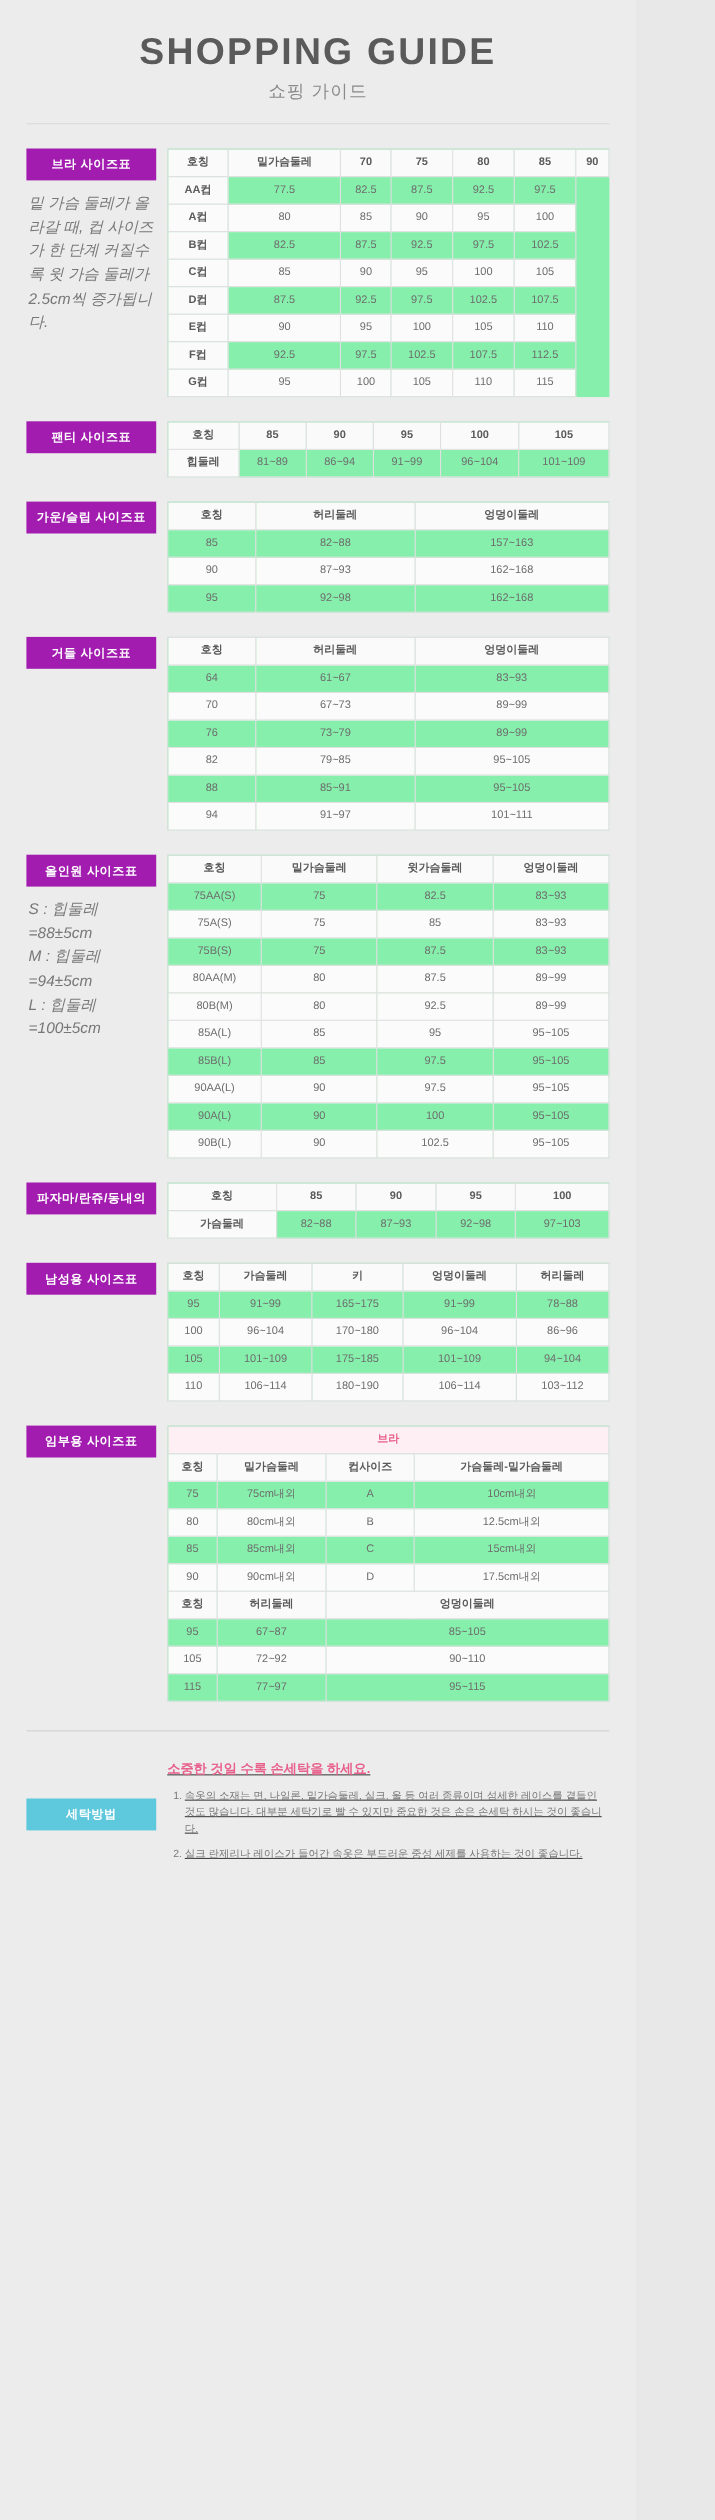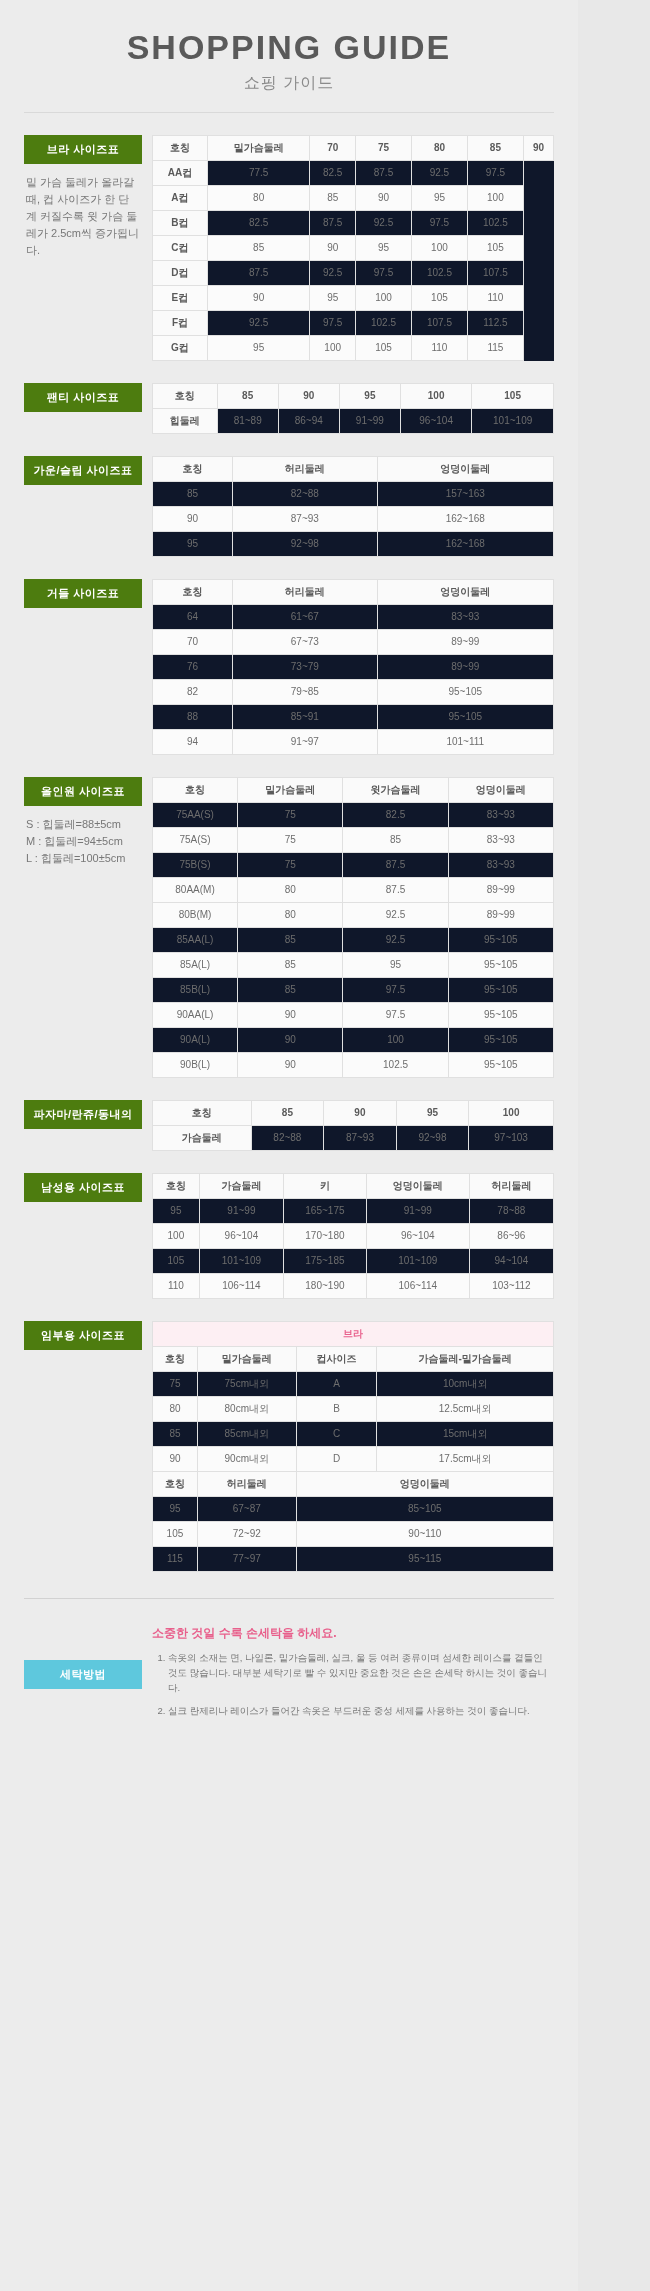--- a/index.html
+++ b/index.html
@@ -45,44 +45,45 @@
     align-items: flex-start;
     padding: 22px 24px 0 24px;
   }
   .label-col {
     width: 128px;
     flex: 0 0 128px;
     padding-right: 10px;
   }
   .tag {
     display: block;
-    background: #4d7c0f;
+    background: #a21caf;
     color: #fff;
     font-size: 11px;
     font-weight: bold;
     text-align: center;
     padding: 7px 0;
     letter-spacing: 0.5px;
   }
   .tag.blue { background: #5ec8dd; }
   .note {
     margin-top: 10px;
-    font-size: 11px;
+    font-size: 14px;
     line-height: 1.55;
     color: #777;
     padding: 0 2px;
+    font-style: italic;
   }
   .table-col {
     flex: 1 1 auto;
     min-width: 0;
   }
   table {
     width: 100%;
     border-collapse: collapse;
-    background: #0f172a;
+    background: #86efac;
     font-size: 10px;
   }
   table th, table td {
     border: 1px solid #e0e0e0;
     text-align: center;
     padding: 6px 2px;
     color: #6d6d6d;
     font-weight: normal;
     line-height: 1.2;
   }
@@ -103,20 +104,21 @@
     font-weight: bold;
   }
   .wash {
     display: flex;
     align-items: center;
     padding: 26px 24px 10px 24px;
   }
   .wash .wash-body {
     flex: 1 1 auto;
     padding-left: 0;
+    text-decoration: underline;
   }
   .wash h3 {
     margin: 0 0 8px 0;
     font-size: 12px;
     color: #e8608c;
     font-weight: bold;
   }
   .wash ol {
     margin: 0;
     padding-left: 16px;
@@ -380,26 +382,20 @@
             <td>80</td>
             <td>87.5</td>
             <td>89~99</td>
           </tr>
           <tr class="alt">
             <td>80B(M)</td>
             <td>80</td>
             <td>92.5</td>
             <td>89~99</td>
           </tr>
-          <tr>
-            <td>85AA(L)</td>
-            <td>85</td>
-            <td>92.5</td>
-            <td>95~105</td>
-          </tr>
           <tr class="alt">
             <td>85A(L)</td>
             <td>85</td>
             <td>95</td>
             <td>95~105</td>
           </tr>
           <tr>
             <td>85B(L)</td>
             <td>85</td>
             <td>97.5</td>

